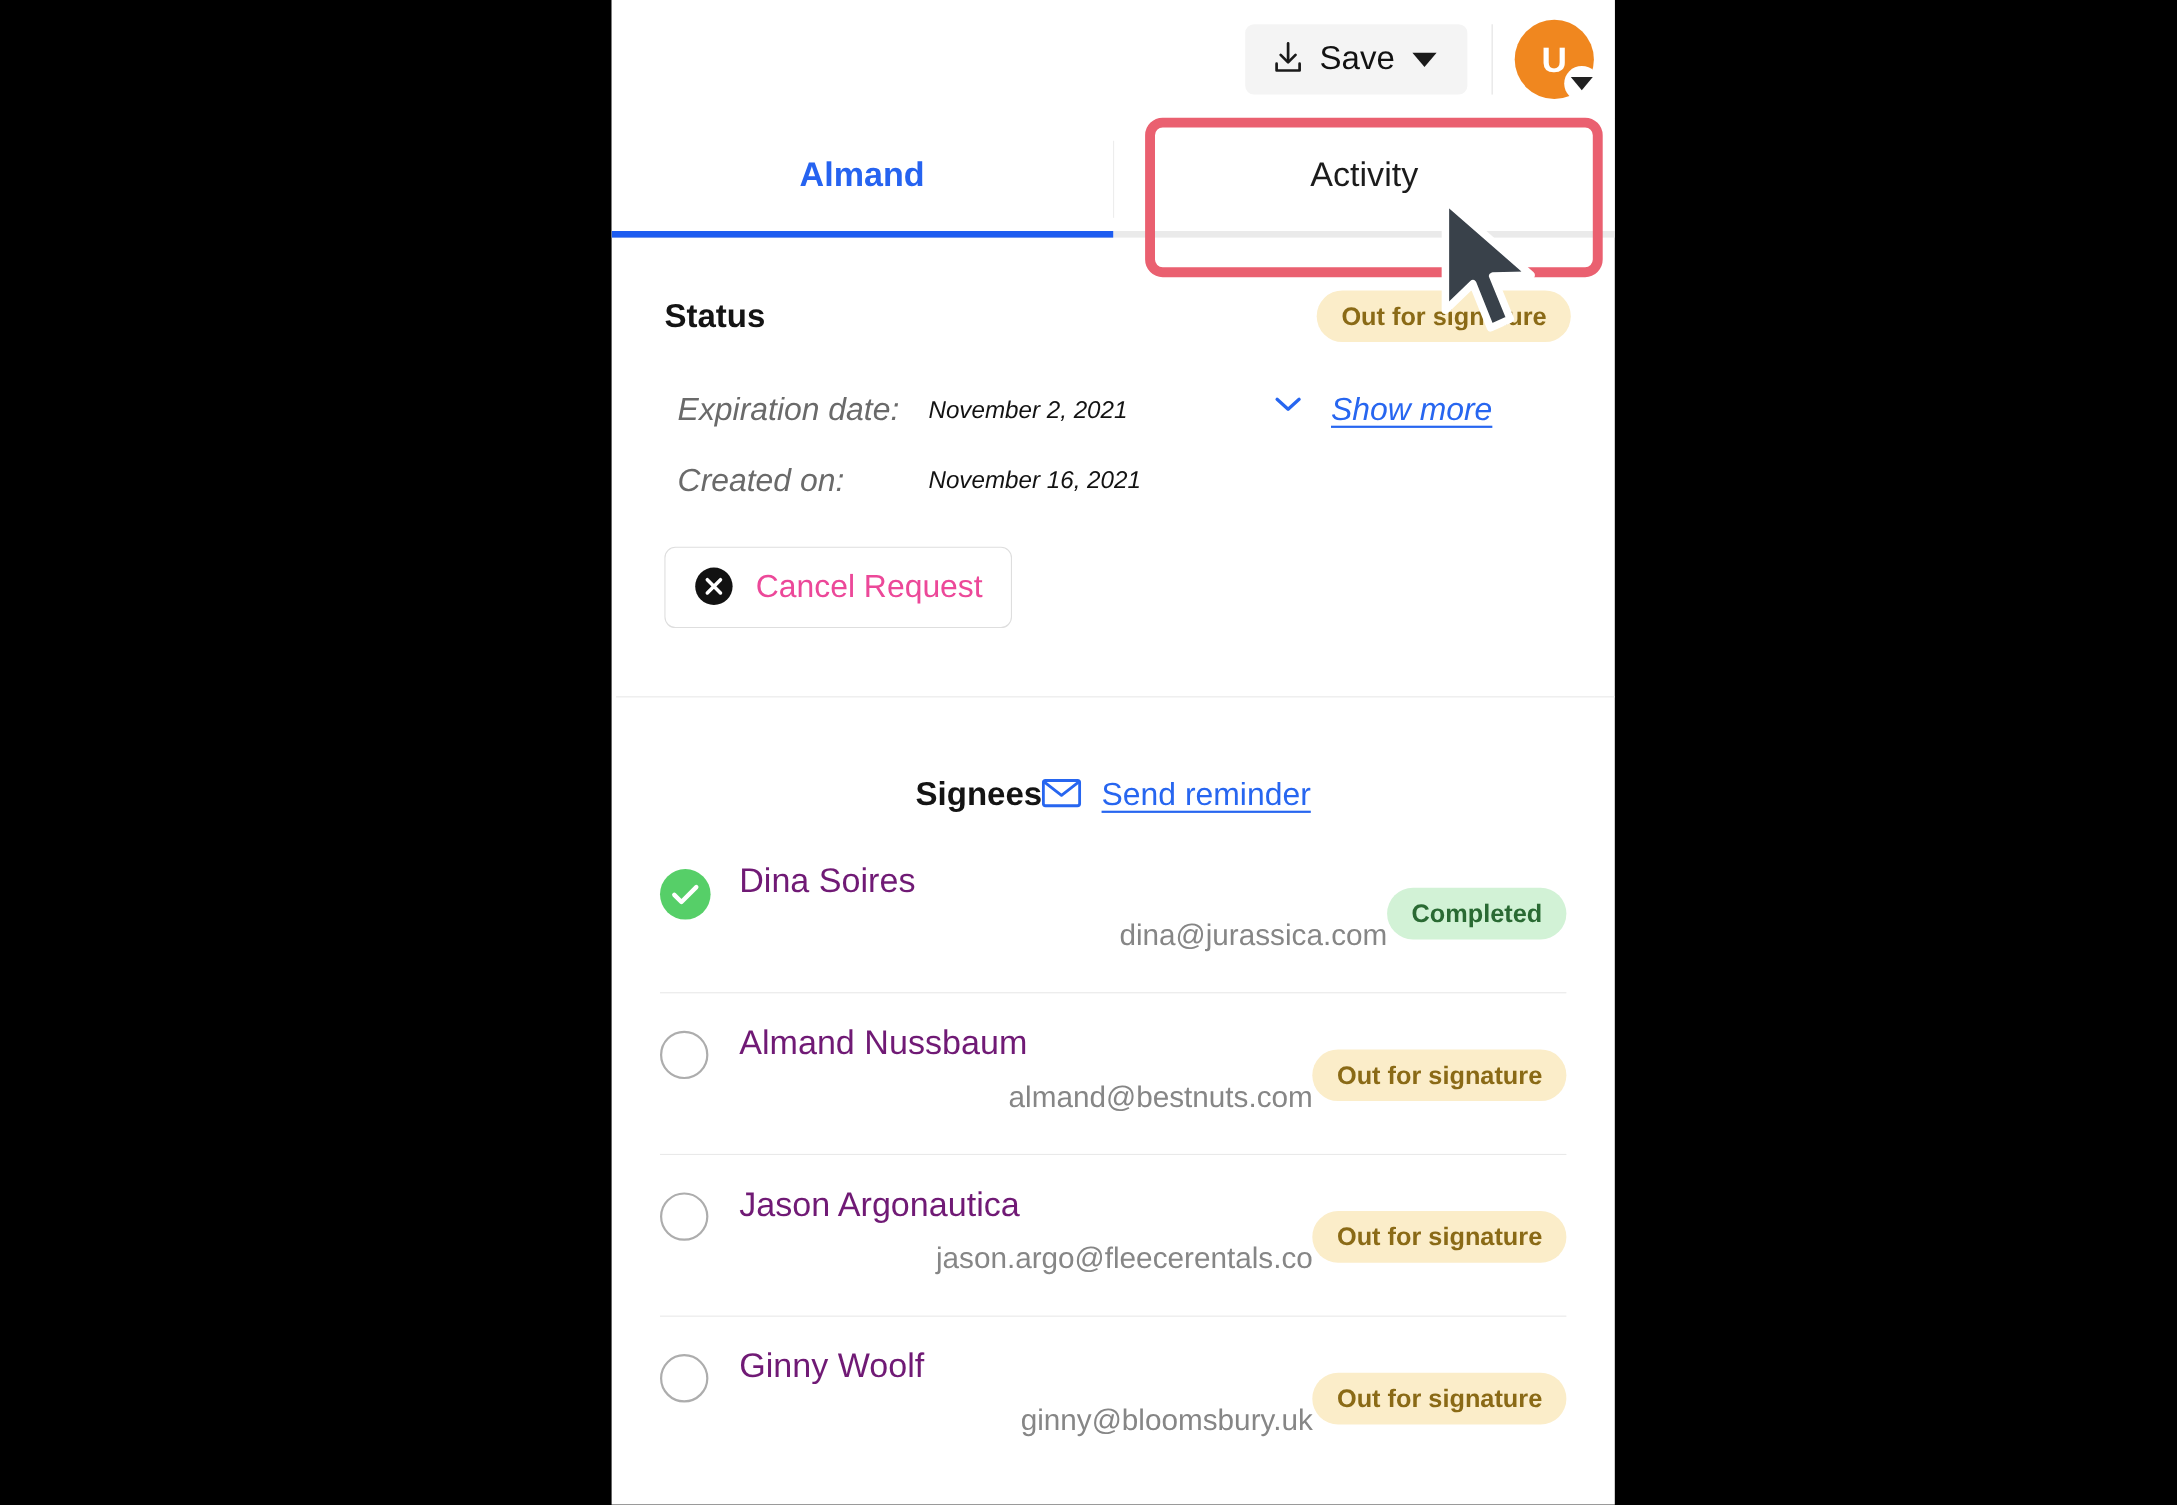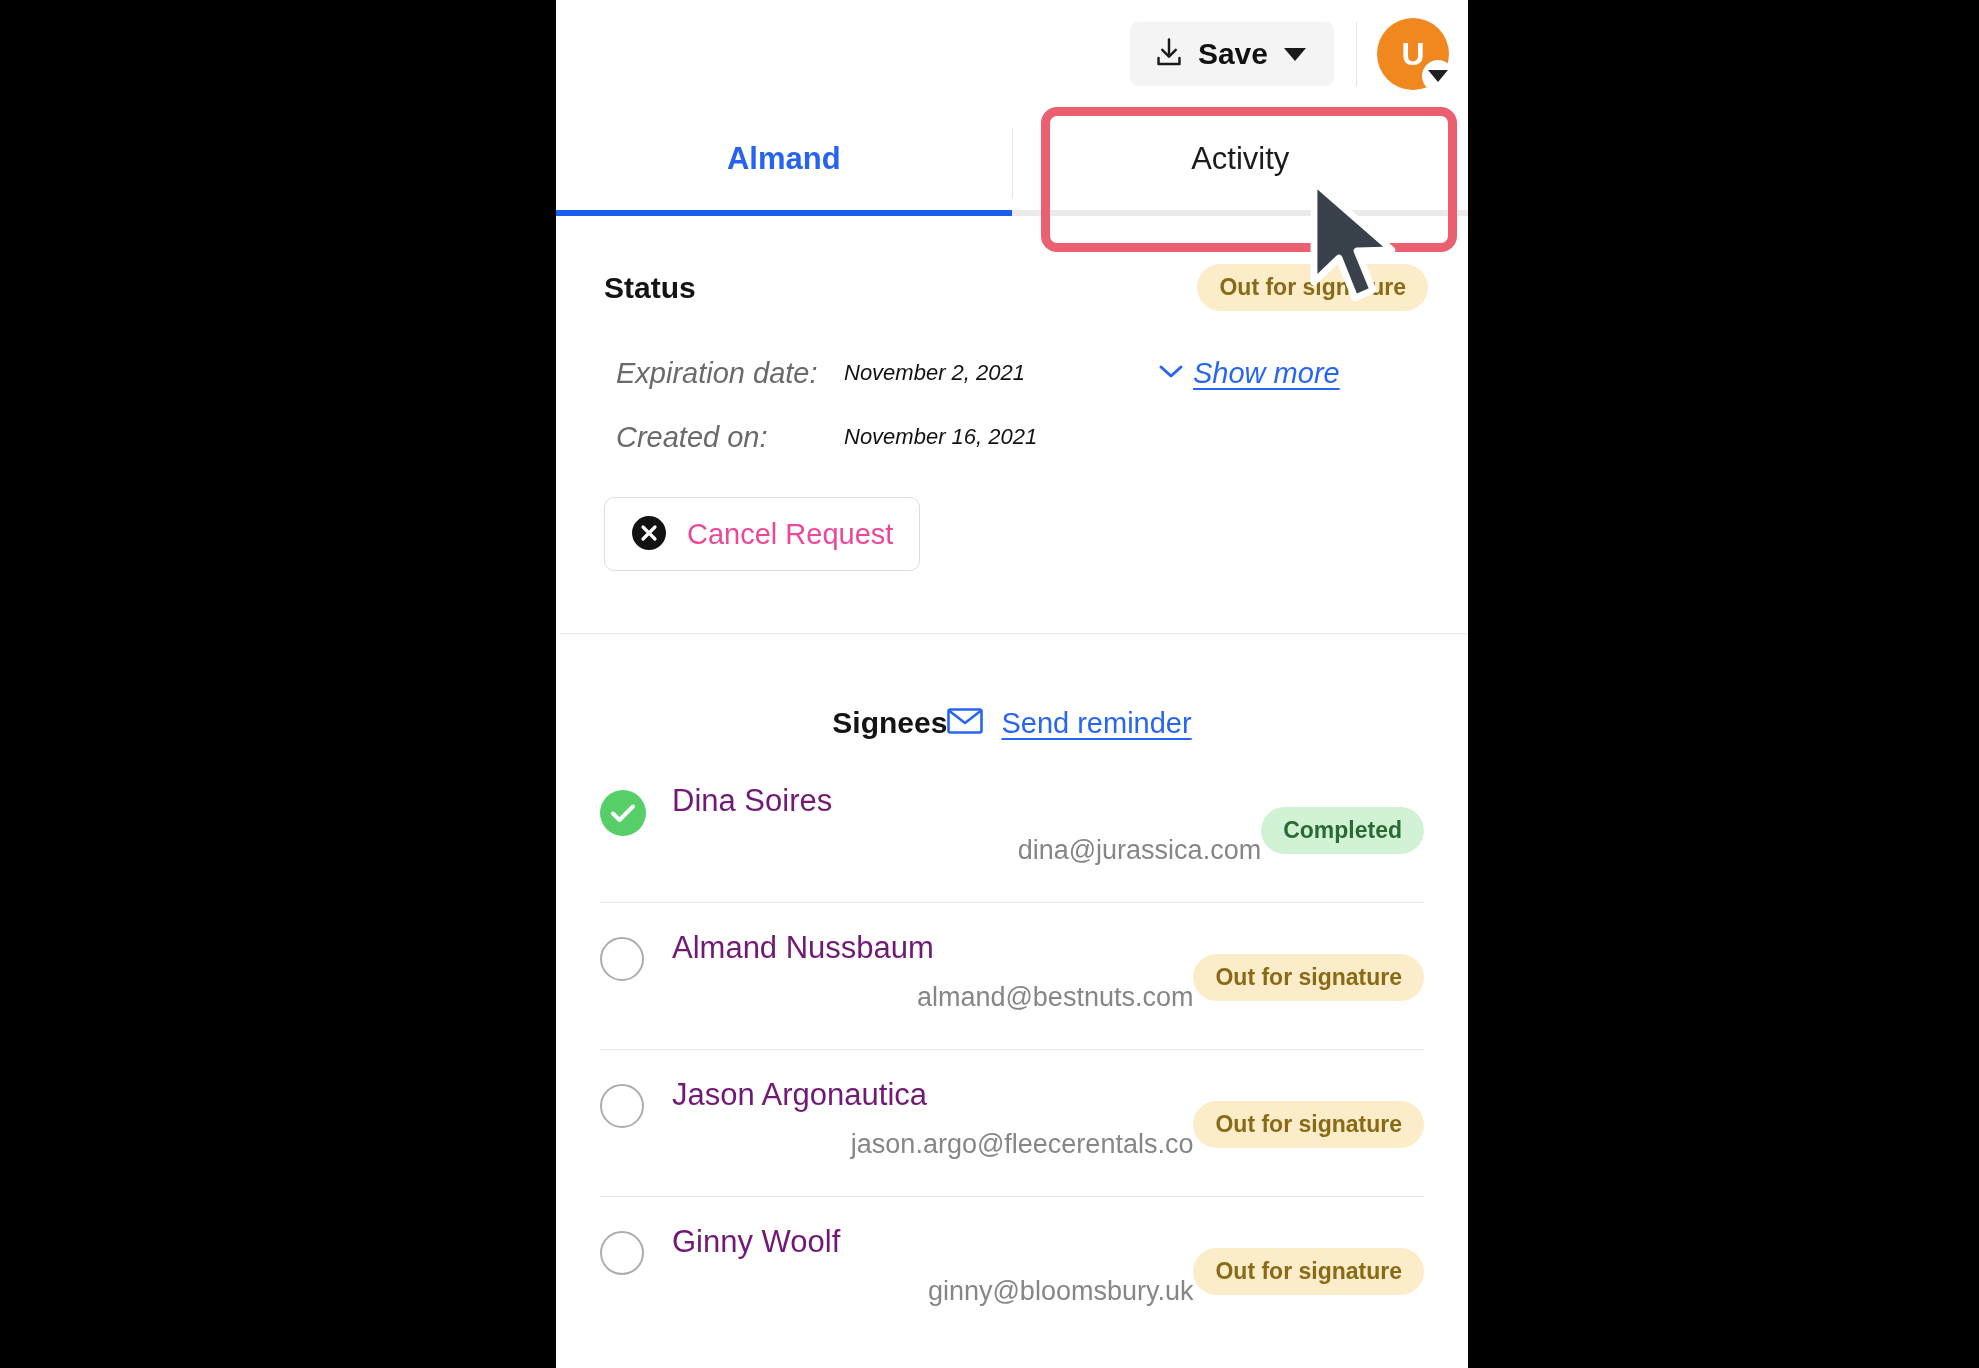--- a/index.html
+++ b/index.html
@@ -46,21 +46,20 @@
   .save-btn {
     display: flex;
     align-items: center;
     gap: 14px;
     height: 64px;
     padding: 0 28px 0 24px;
     background: #f4f4f4;
     border: none;
     border-radius: 8px;
     cursor: pointer;
-    font-weight: bold;
   }
   .save-btn .save-label {
     font-size: 30px;
     color: #121212;
     font-family: "Liberation Sans", sans-serif;
     line-height: 1;
   }
   .icon-download { display: block; }
   .caret-down {
     width: 0; height: 0;
@@ -188,22 +187,21 @@
     font-size: 29px;
     color: #6a6a6a;
   }
   .meta-value {
     font-size: 22px;
     color: #131313;
     width: 300px;
   }
   .show-more {
     display: flex;
-    align-items: center;
-    gap: 7px;
+    gap: 24px;
     cursor: pointer;
     margin-left: 12px;
   }
   .show-more .lbl {
     font-size: 29px;
     color: #2766f0;
     text-decoration: underline;
     text-underline-offset: 5px;
   }
 

